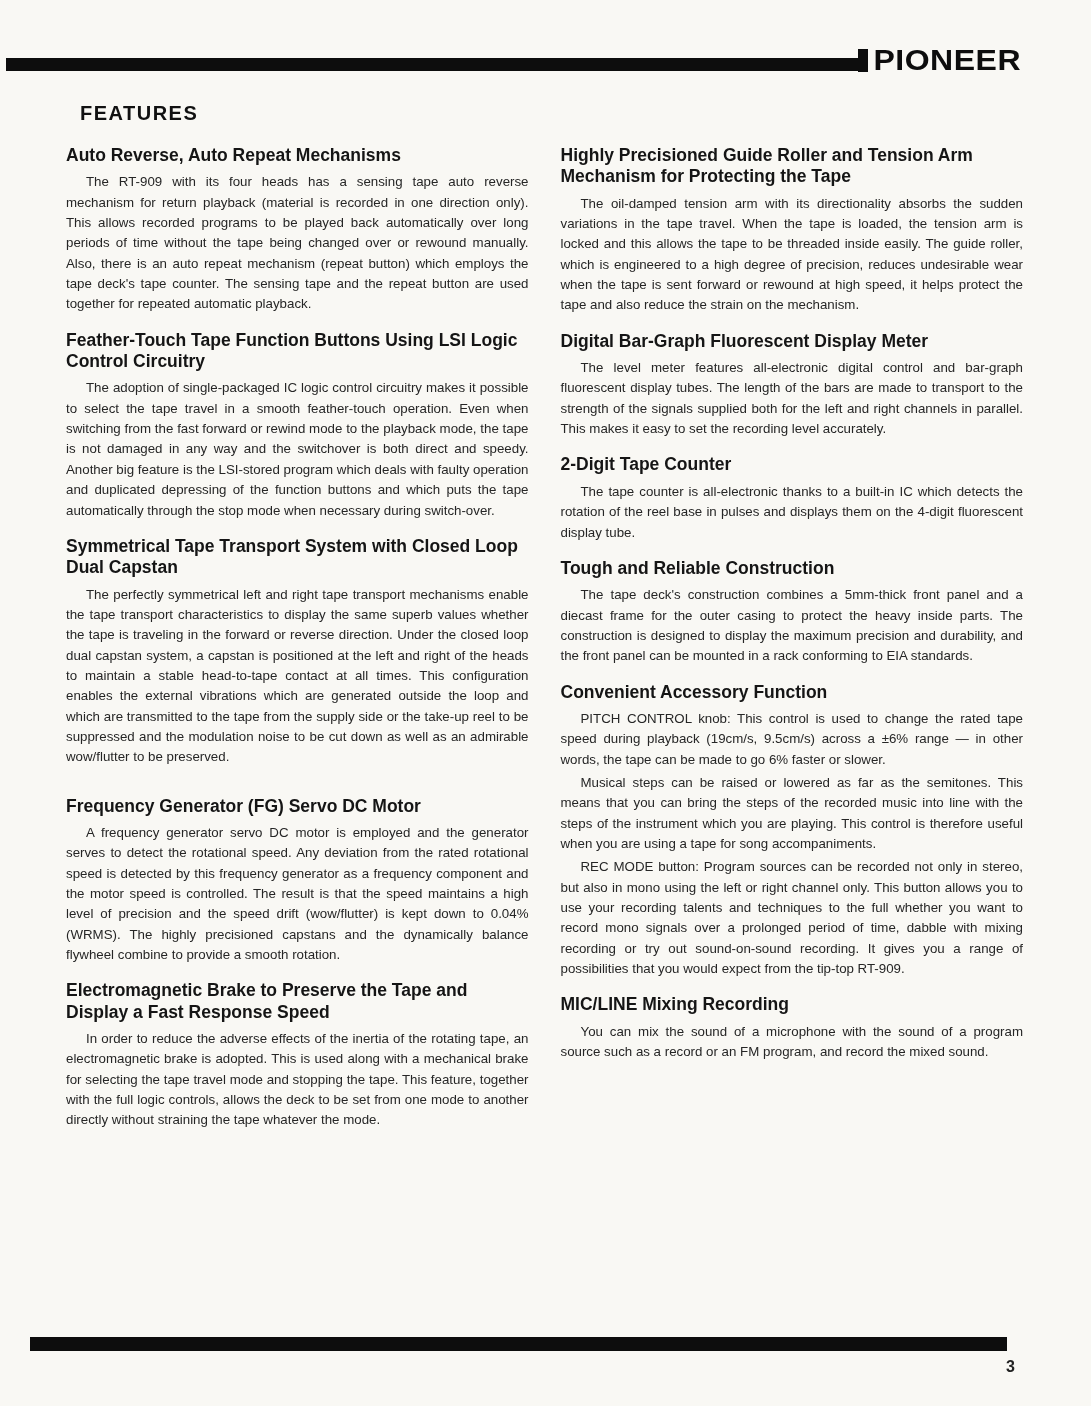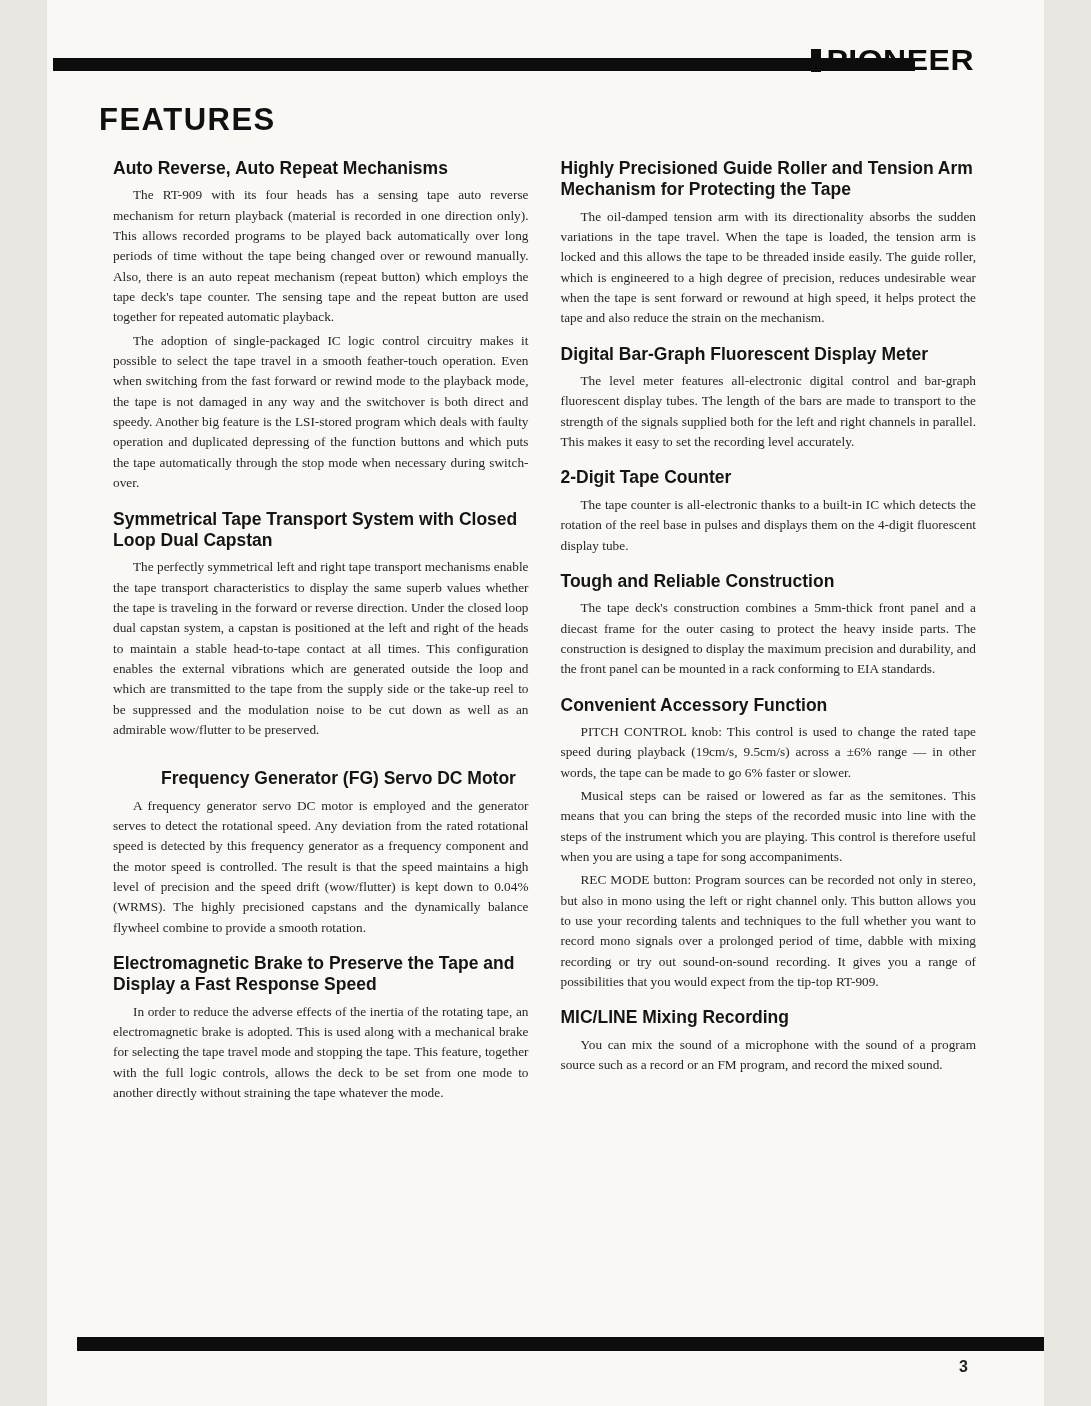--- a/index.html
+++ b/index.html
@@ -3,21 +3,21 @@
 <meta charset="utf-8">
 <style>
   html, body {
     margin: 0;
     padding: 0;
     background: #e9e7e1;
     font-family: "Liberation Sans", sans-serif;
   }
   .page {
     position: relative;
-    width: 997px;
+    width: 1091px;
     height: 1406px;
     margin: 0 auto;
     background: #f9f8f4;
     color: #1b1b1b;
     overflow: hidden;
     box-sizing: border-box;
   }
   
   .top-rule {
     position: absolute;
@@ -45,51 +45,50 @@
     font-size: 32px;
     font-weight: bold;
     letter-spacing: 0.5px;
     color: #0d0d0d;
     transform: scaleY(0.92);
     transform-origin: center;
   }
   
   .title {
     margin: 0;
-    padding: 102px 0 0 52px;
-    font-size: 31px;
+    padding: 102px 0 0 80px;
+    font-size: 20px;
     font-weight: bold;
     letter-spacing: 1.5px;
     color: #111;
   }
   
   .columns {
     display: flex;
     gap: 32px;
     padding: 20px 68px 0 66px;
     box-sizing: border-box;
   }
   .col { flex: 1; min-width: 0; }
   .sec h2 {
     font-size: 17.5px;
     font-weight: bold;
     line-height: 1.22;
     margin: 15px 0 6px 0;
     color: #151515;
   }
   .sec:first-child h2 { margin-top: 0; }
-  .sec.gap-lg h2 { margin-top: 28px; margin-left: 48px; }
+  .sec.gap-lg h2 { margin-top: 28px; }
   .sec p {
     font-size: 13.3px;
     line-height: 1.53;
     text-align: justify;
     text-indent: 20px;
     margin: 0 0 3px 0;
     color: #262626;
-    font-family: Liberation Serif, serif;
   }
   
   .bottom-rule {
     position: absolute;
     left: 30px;
     bottom: 55px;
     width: 977px;
     height: 14px;
     background: #0d0d0d;
   }
@@ -116,20 +115,21 @@
   <h1 class="title">FEATURES</h1>
 
   <main class="columns">
 
     <div class="col">
       <section class="sec">
         <h2>Auto Reverse, Auto Repeat Mechanisms</h2>
         <p>The RT-909 with its four heads has a sensing tape auto reverse mechanism for return playback (material is recorded in one direction only). This allows recorded programs to be played back automatically over long periods of time without the tape being changed over or rewound manually. Also, there is an auto repeat mechanism (repeat button) which employs the tape deck's tape counter. The sensing tape and the repeat button are used together for repeated automatic playback.</p>
       </section>
       <section class="sec">
+        <h2>Feather-Touch Tape Function Buttons Using LSI Logic Control Circuitry</h2>
         <p>The adoption of single-packaged IC logic control circuitry makes it possible to select the tape travel in a smooth feather-touch operation. Even when switching from the fast forward or rewind mode to the playback mode, the tape is not damaged in any way and the switchover is both direct and speedy. Another big feature is the LSI-stored program which deals with faulty operation and duplicated depressing of the function buttons and which puts the tape automatically through the stop mode when necessary during switch-over.</p>
       </section>
       <section class="sec">
         <h2>Symmetrical Tape Transport System with Closed Loop Dual Capstan</h2>
         <p>The perfectly symmetrical left and right tape transport mechanisms enable the tape transport characteristics to display the same superb values whether the tape is traveling in the forward or reverse direction. Under the closed loop dual capstan system, a capstan is positioned at the left and right of the heads to maintain a stable head-to-tape contact at all times. This configuration enables the external vibrations which are generated outside the loop and which are transmitted to the tape from the supply side or the take-up reel to be suppressed and the modulation noise to be cut down as well as an admirable wow/flutter to be preserved.</p>
       </section>
       <section class="sec gap-lg">
         <h2>Frequency Generator (FG) Servo DC Motor</h2>
         <p>A frequency generator servo DC motor is employed and the generator serves to detect the rotational speed. Any deviation from the rated rotational speed is detected by this frequency generator as a frequency component and the motor speed is controlled. The result is that the speed maintains a high level of precision and the speed drift (wow/flutter) is kept down to 0.04% (WRMS). The highly precisioned capstans and the dynamically balance flywheel combine to provide a smooth rotation.</p>
       </section>

